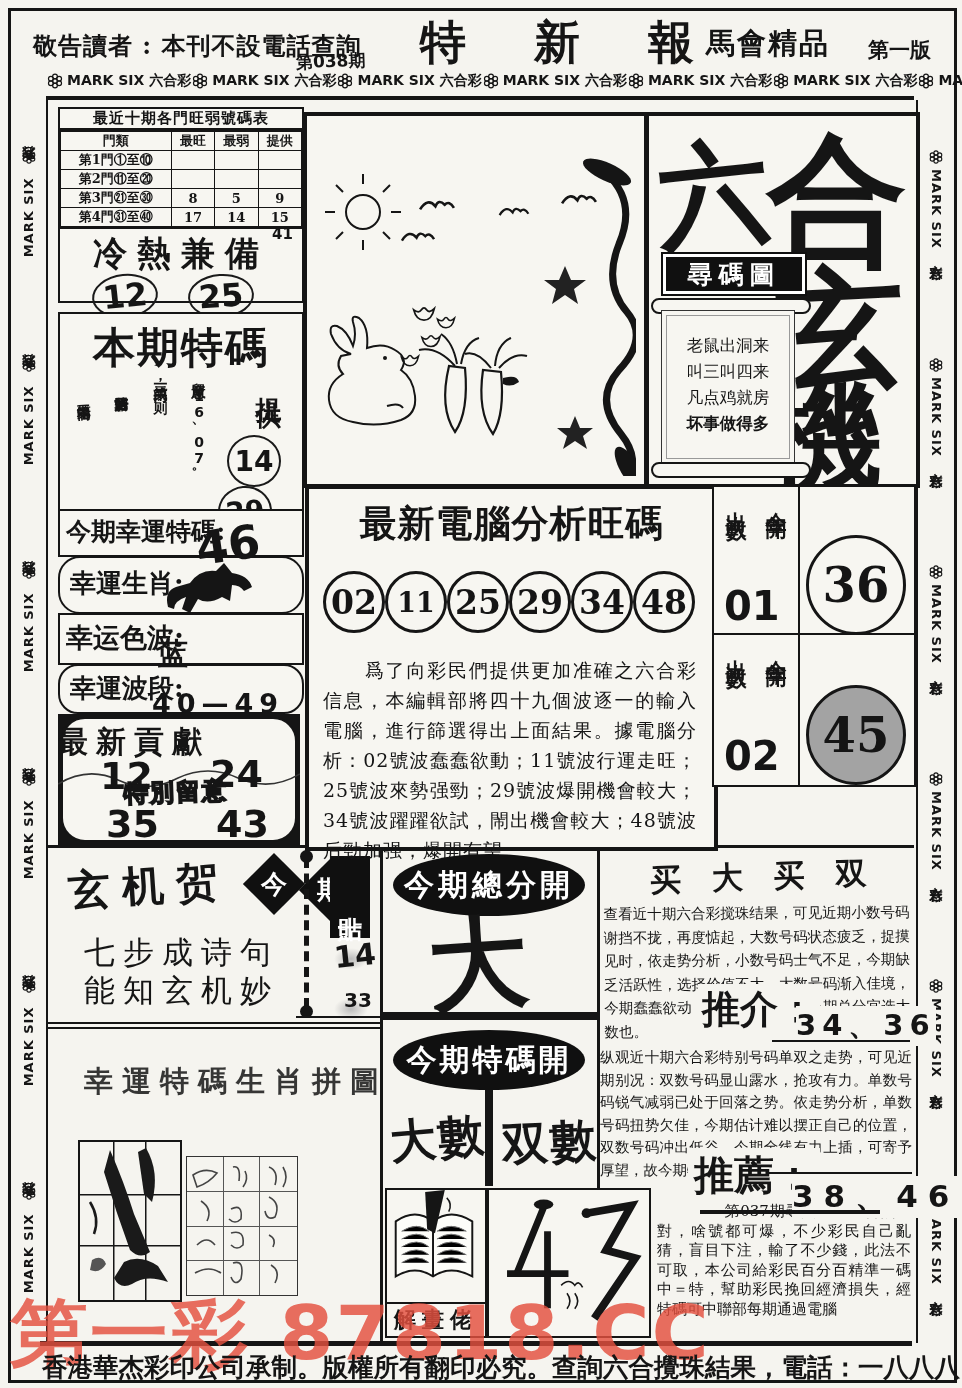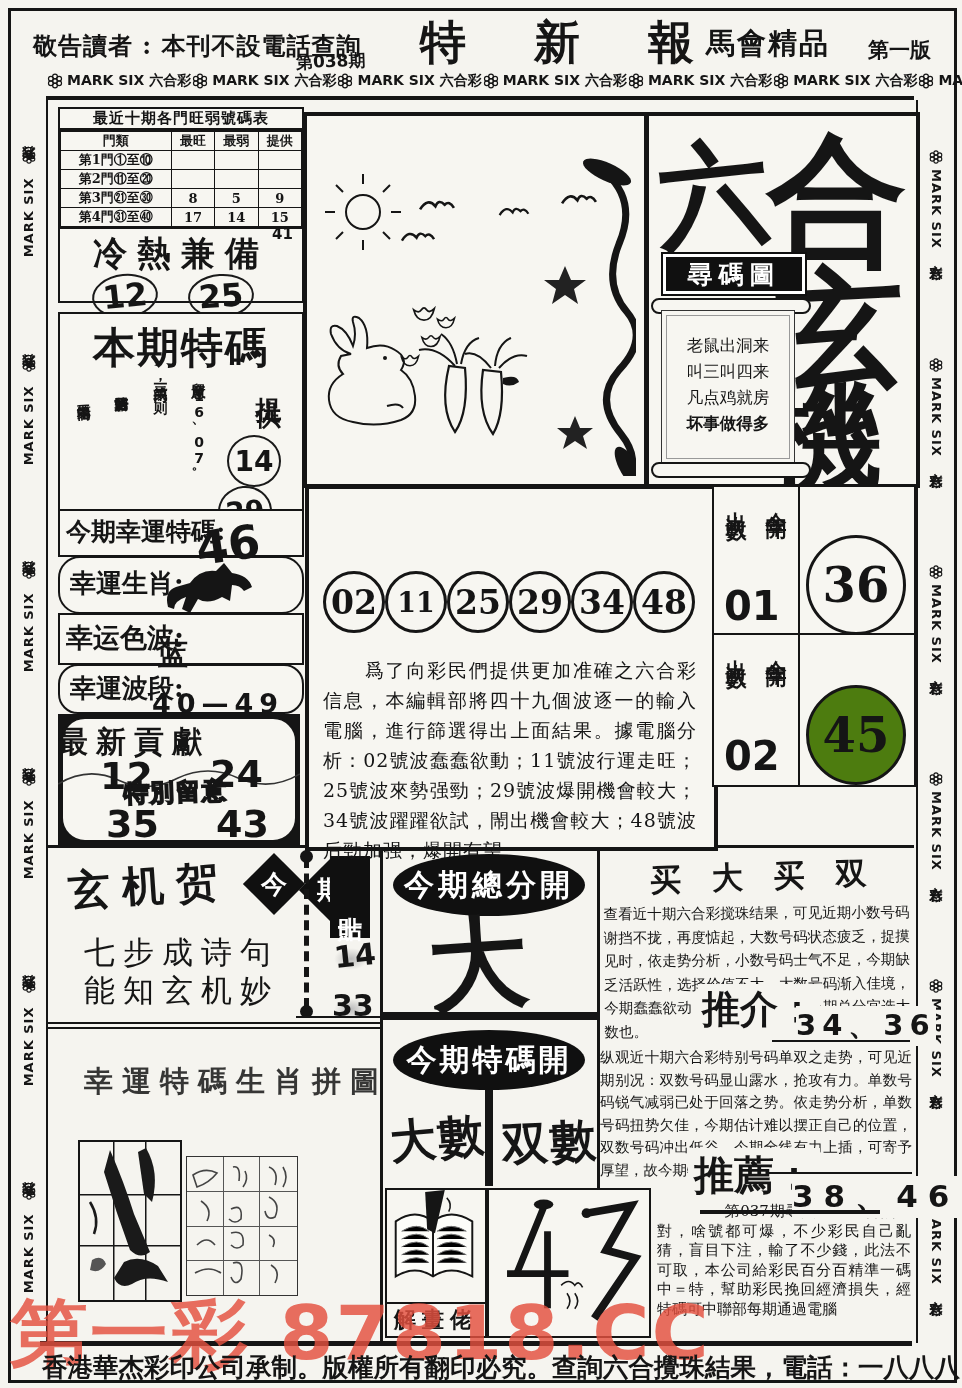--- a/index.html
+++ b/index.html
@@ -304,21 +304,21 @@
     </div>
   <div class="abs" style="left:84px;top:932px;font-size:31px;letter-spacing:8px;">七步成诗句</div>
   <div class="abs" style="left:84px;top:970px;font-size:31px;letter-spacing:8px;">能知玄机妙</div>
   <div class="abs" style="left:304px;top:858px;height:150px;border-left:5px dashed #151515;"></div>
   <div class="abs" style="left:300px;top:850px;width:13px;height:13px;border-radius:50%;background:#151515;"></div>
   <div class="abs" style="left:300px;top:1005px;width:13px;height:13px;border-radius:50%;background:#151515;"></div>
   <div class="abs vtext bold" style="left:330px;top:856px;width:40px;height:82px;background:#101010;color:#fff;font-size:24px;display:flex;align-items:center;justify-content:center;">貼士</div>
   <div class="abs" style="left:334px;top:948px;width:34px;height:22px;background:radial-gradient(#bbb,transparent 70%);"></div>
   <div class="abs" style="left:334px;top:998px;width:34px;height:22px;background:radial-gradient(#bbb,transparent 70%);"></div>
   <div class="abs hand" style="left:334px;top:938px;font-size:30px;transform:rotate(-6deg);">14</div>
-  <div class="abs hand" style="left:332px;top:988px;font-size:30px;">33</div>
+  <div class="abs hand" style="left:344px;top:988px;font-size:20px;">33</div>
   <div class="hr" style="left:296px;top:1016px;width:84px;height:2px;"></div>
   <div class="hr" style="left:48px;top:1022px;width:332px;height:2px;"></div>
   <div class="hr" style="left:48px;top:1027px;width:332px;height:1.5px;"></div>
 
   <div class="abs bold" style="left:60px;top:1062px;font-size:29px;letter-spacing:9px;opacity:.85;margin-left:24px;">幸運特碼生肖拼圖</div>
   <div class="abs" style="left:78px;top:1140px;width:100px;height:158px;border:2px solid #151515;
               background:linear-gradient(#151515,#151515) 33% 0/1.5px 100% no-repeat,linear-gradient(#151515,#151515) 66% 0/1.5px 100% no-repeat,linear-gradient(#151515,#151515) 0 33%/100% 1.5px no-repeat,linear-gradient(#151515,#151515) 0 66%/100% 1.5px no-repeat;">
     <svg width="100" height="158" viewBox="0 0 100 158">
       <path d="M30 8 Q44 40 54 72 L70 110 Q60 118 50 108 Q36 70 24 30 Z" fill="#1a1a1a"></path>
       <path d="M66 6 Q80 30 72 60 L64 52 Q60 24 58 10 Z" fill="#1a1a1a"></path>
@@ -418,20 +418,21 @@
           <div>叫三叫四来</div>
           <div>凡点鸡就房</div>
           <div style="font-weight:bold;">坏事做得多</div>
         </div>
       </div>
       <div class="abs" style="left:0;top:164px;width:156px;height:12px;border:2px solid #151515;border-radius:8px;background:#f7f6f1;"></div>
     </div>
   </div>
 
   <div class="box thick" style="left:305px;top:485px;width:405px;height:358px;">
+    <div class="bold" style="font-size:37px;text-align:center;margin-top:10px;letter-spacing:1px;">最新電腦分析旺碼</div>
     <div class="abs" style="left:14px;top:82px;width:372px;display:flex;justify-content:space-between;">
       <span class="circle" style="width:56px;height:56px;font-size:33px;">02</span>
       <span class="circle" style="width:56px;height:56px;font-size:27px;">11</span>
       <span class="circle" style="width:56px;height:56px;font-size:33px;">25</span>
       <span class="circle" style="width:56px;height:56px;font-size:33px;">29</span>
       <span class="circle" style="width:56px;height:56px;font-size:33px;">34</span>
       <span class="circle" style="width:56px;height:56px;font-size:33px;">48</span>
     </div>
     <div class="abs justify" style="left:14px;top:166px;width:374px;font-size:19px;line-height:30px;text-indent:2.2em;letter-spacing:1px;">爲了向彩民們提供更加准確之六合彩信息，本編輯部將四十九個波逐一的輸入電腦，進行篩選得出上面結果。據電腦分析：02號波蠢蠢欲動；11號波行運走旺；25號波來勢强勁；29號波爆開機會較大；34號波躍躍欲試，閙出機會較大；48號波后勁加强，爆開有望。</div>
   </div>
@@ -441,21 +442,21 @@
     <div class="abs vtext bold" style="left:48px;top:8px;font-size:21px;letter-spacing:4px;">今年開</div>
     <div class="abs bold sans" style="left:10px;top:96px;font-size:40px;">01</div>
     <div class="hr" style="left:84px;top:0;width:2px;height:100%;"></div>
     <div class="circle" style="position:absolute;left:92px;top:48px;width:94px;height:94px;font-size:48px;background:#f7f6f1;z-index:3;">36</div>
   </div>
   <div class="box" style="left:712px;top:633px;width:200px;height:150px;border-width:2.5px;">
     <div class="abs vtext bold" style="left:8px;top:8px;font-size:21px;letter-spacing:4px;">出次數</div>
     <div class="abs vtext bold" style="left:48px;top:8px;font-size:21px;letter-spacing:4px;">今年開</div>
     <div class="abs bold sans" style="left:10px;top:98px;font-size:40px;">02</div>
     <div class="hr" style="left:84px;top:0;width:2px;height:100%;"></div>
-    <div class="circle" style="position:absolute;left:92px;top:50px;width:94px;height:94px;font-size:48px;background:#4d7c0f;z-index:3;">45</div>
+    <div class="circle" style="position:absolute;left:92px;top:50px;width:94px;height:94px;font-size:48px;background:#a3a3a3;z-index:3;">45</div>
   </div>
 
   <div class="ellipse" style="position:absolute;left:393px;top:854px;width:192px;height:62px;font-size:30px;letter-spacing:4px;">今期總分開</div>
   <div class="abs hand" style="left:428px;top:898px;font-size:100px;transform:rotate(-4deg);">大</div>
   <div class="hr" style="left:383px;top:1012px;width:214px;height:8px;"></div>
 
   <div class="ellipse" style="position:absolute;left:393px;top:1030px;width:192px;height:60px;font-size:30px;letter-spacing:3px;">今期特碼開</div>
   <div class="hr" style="left:485px;top:1090px;width:8px;height:96px;"></div>
   <div class="abs hand" style="left:390px;top:1108px;font-size:46px;transform:rotate(-5deg);letter-spacing:2px;">大數</div>
   <div class="abs hand" style="left:502px;top:1112px;font-size:46px;transform:rotate(-3deg);letter-spacing:2px;">双數</div>

